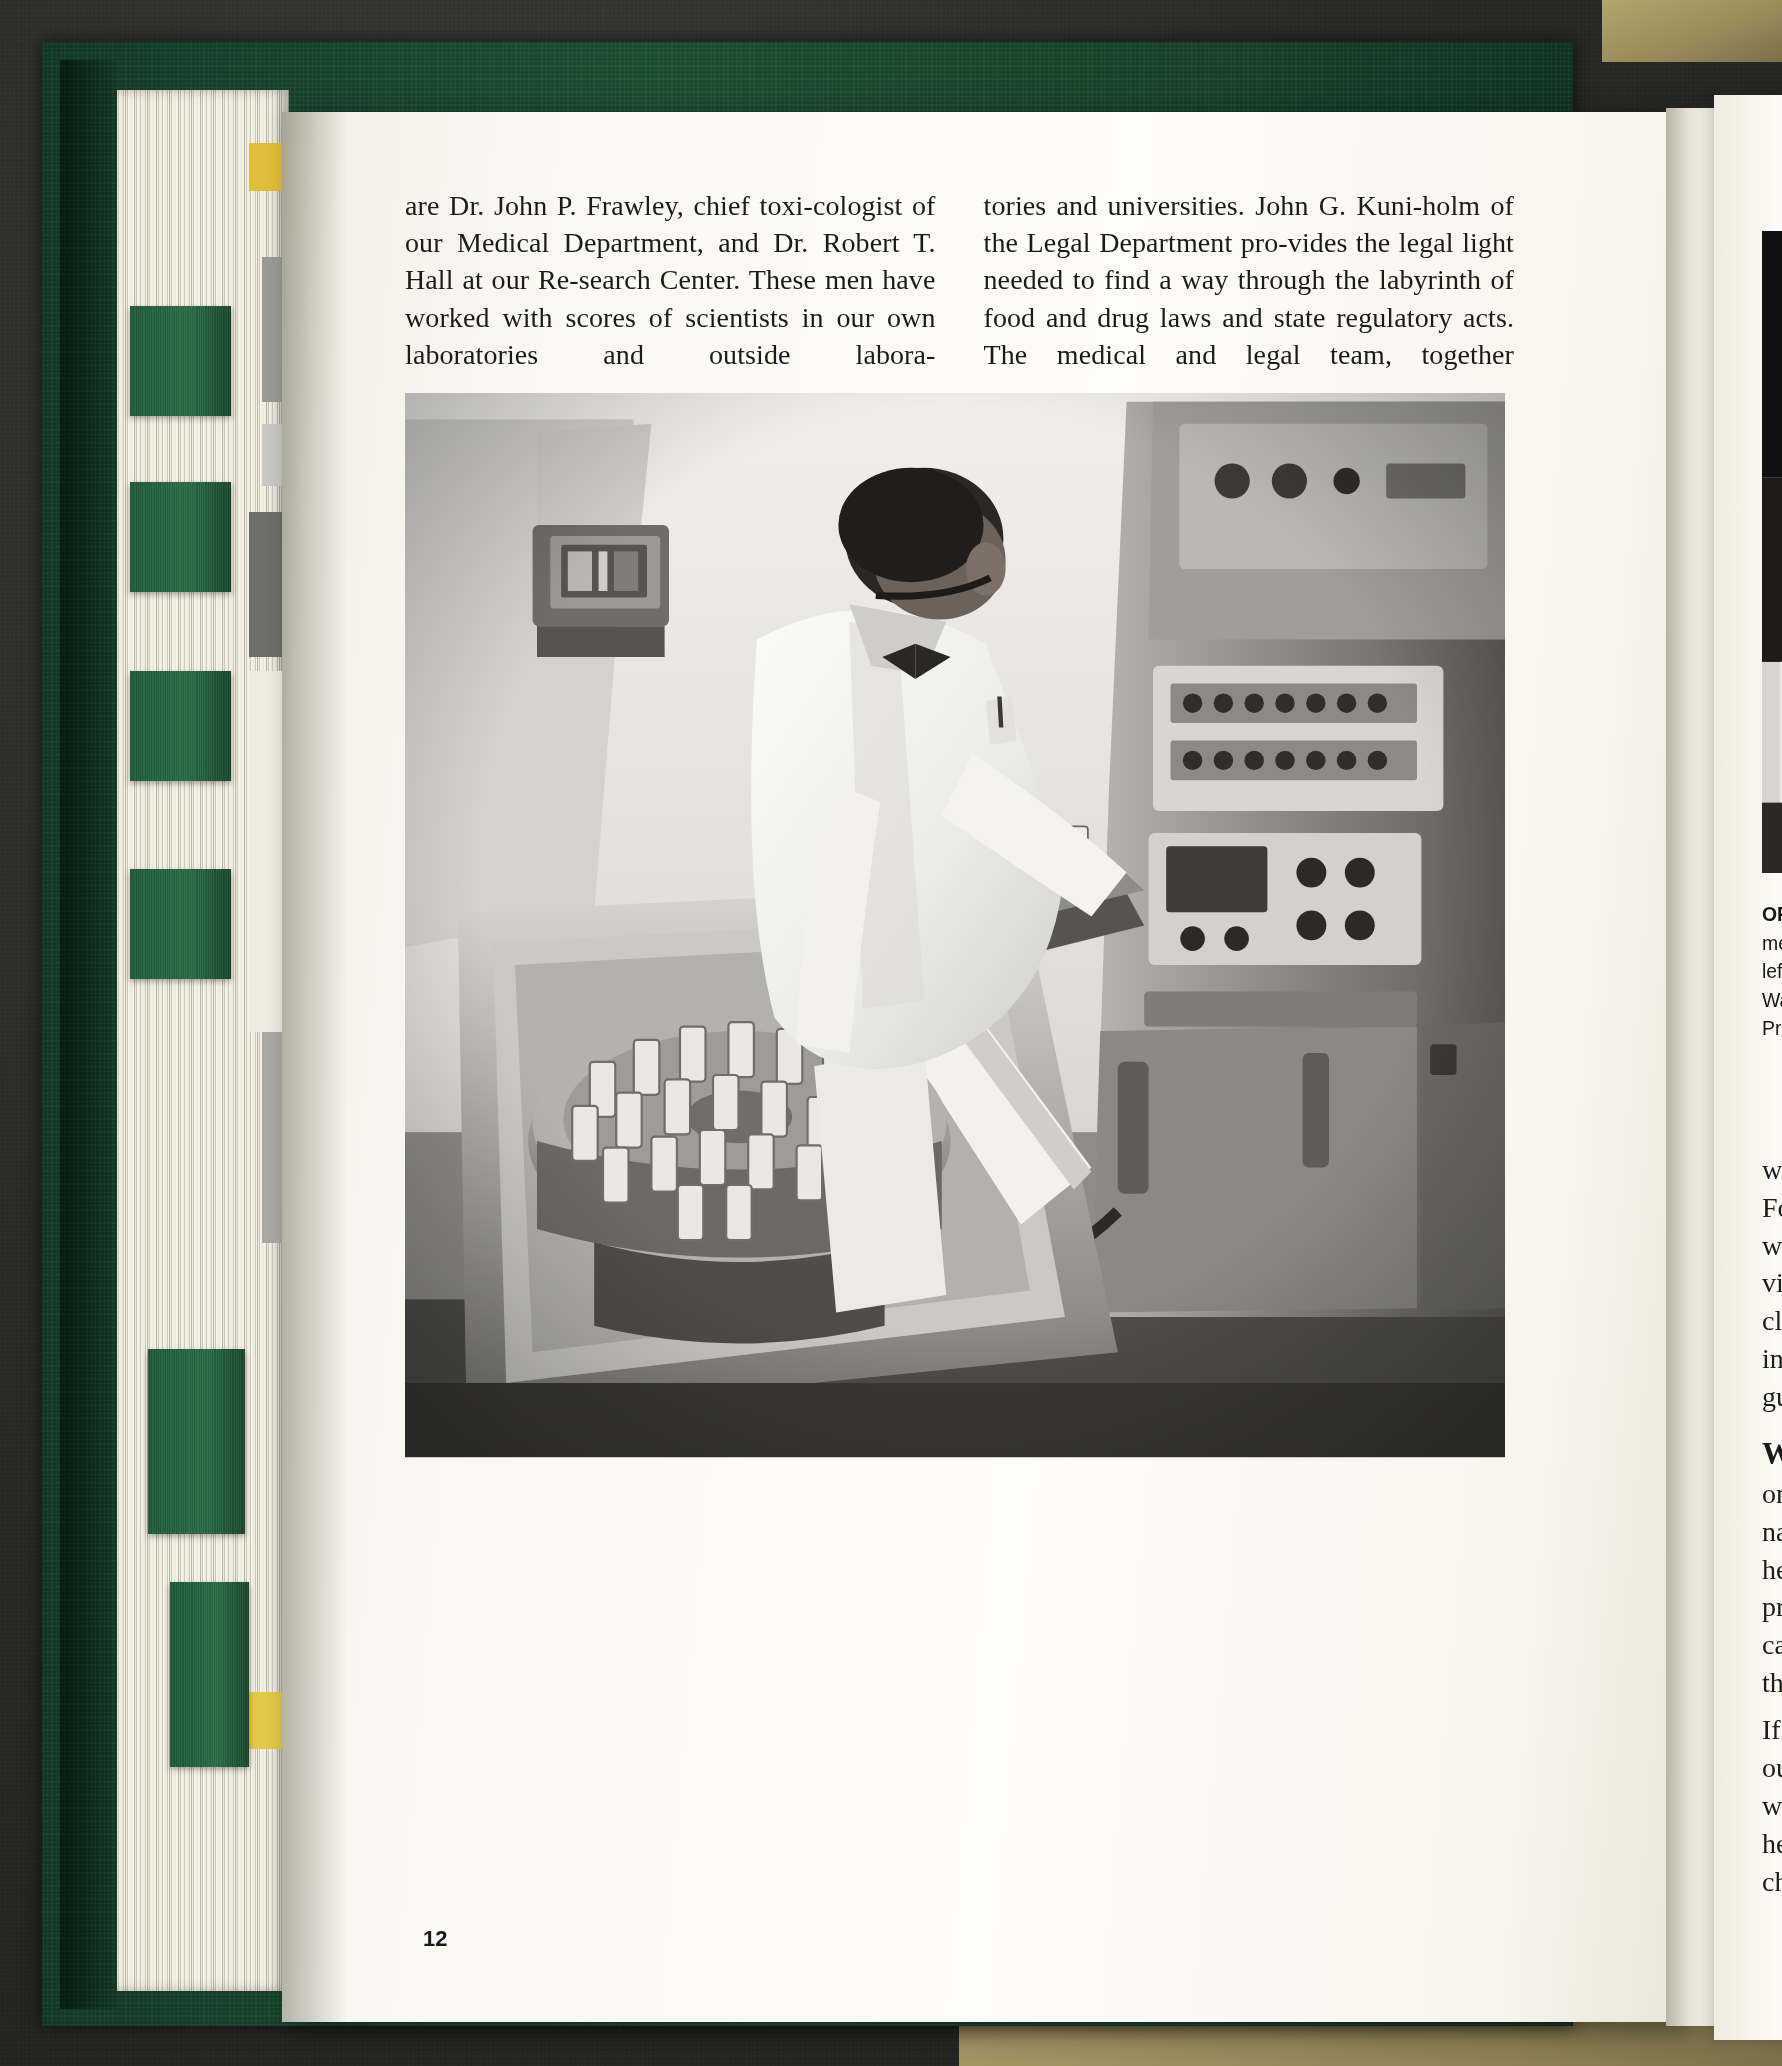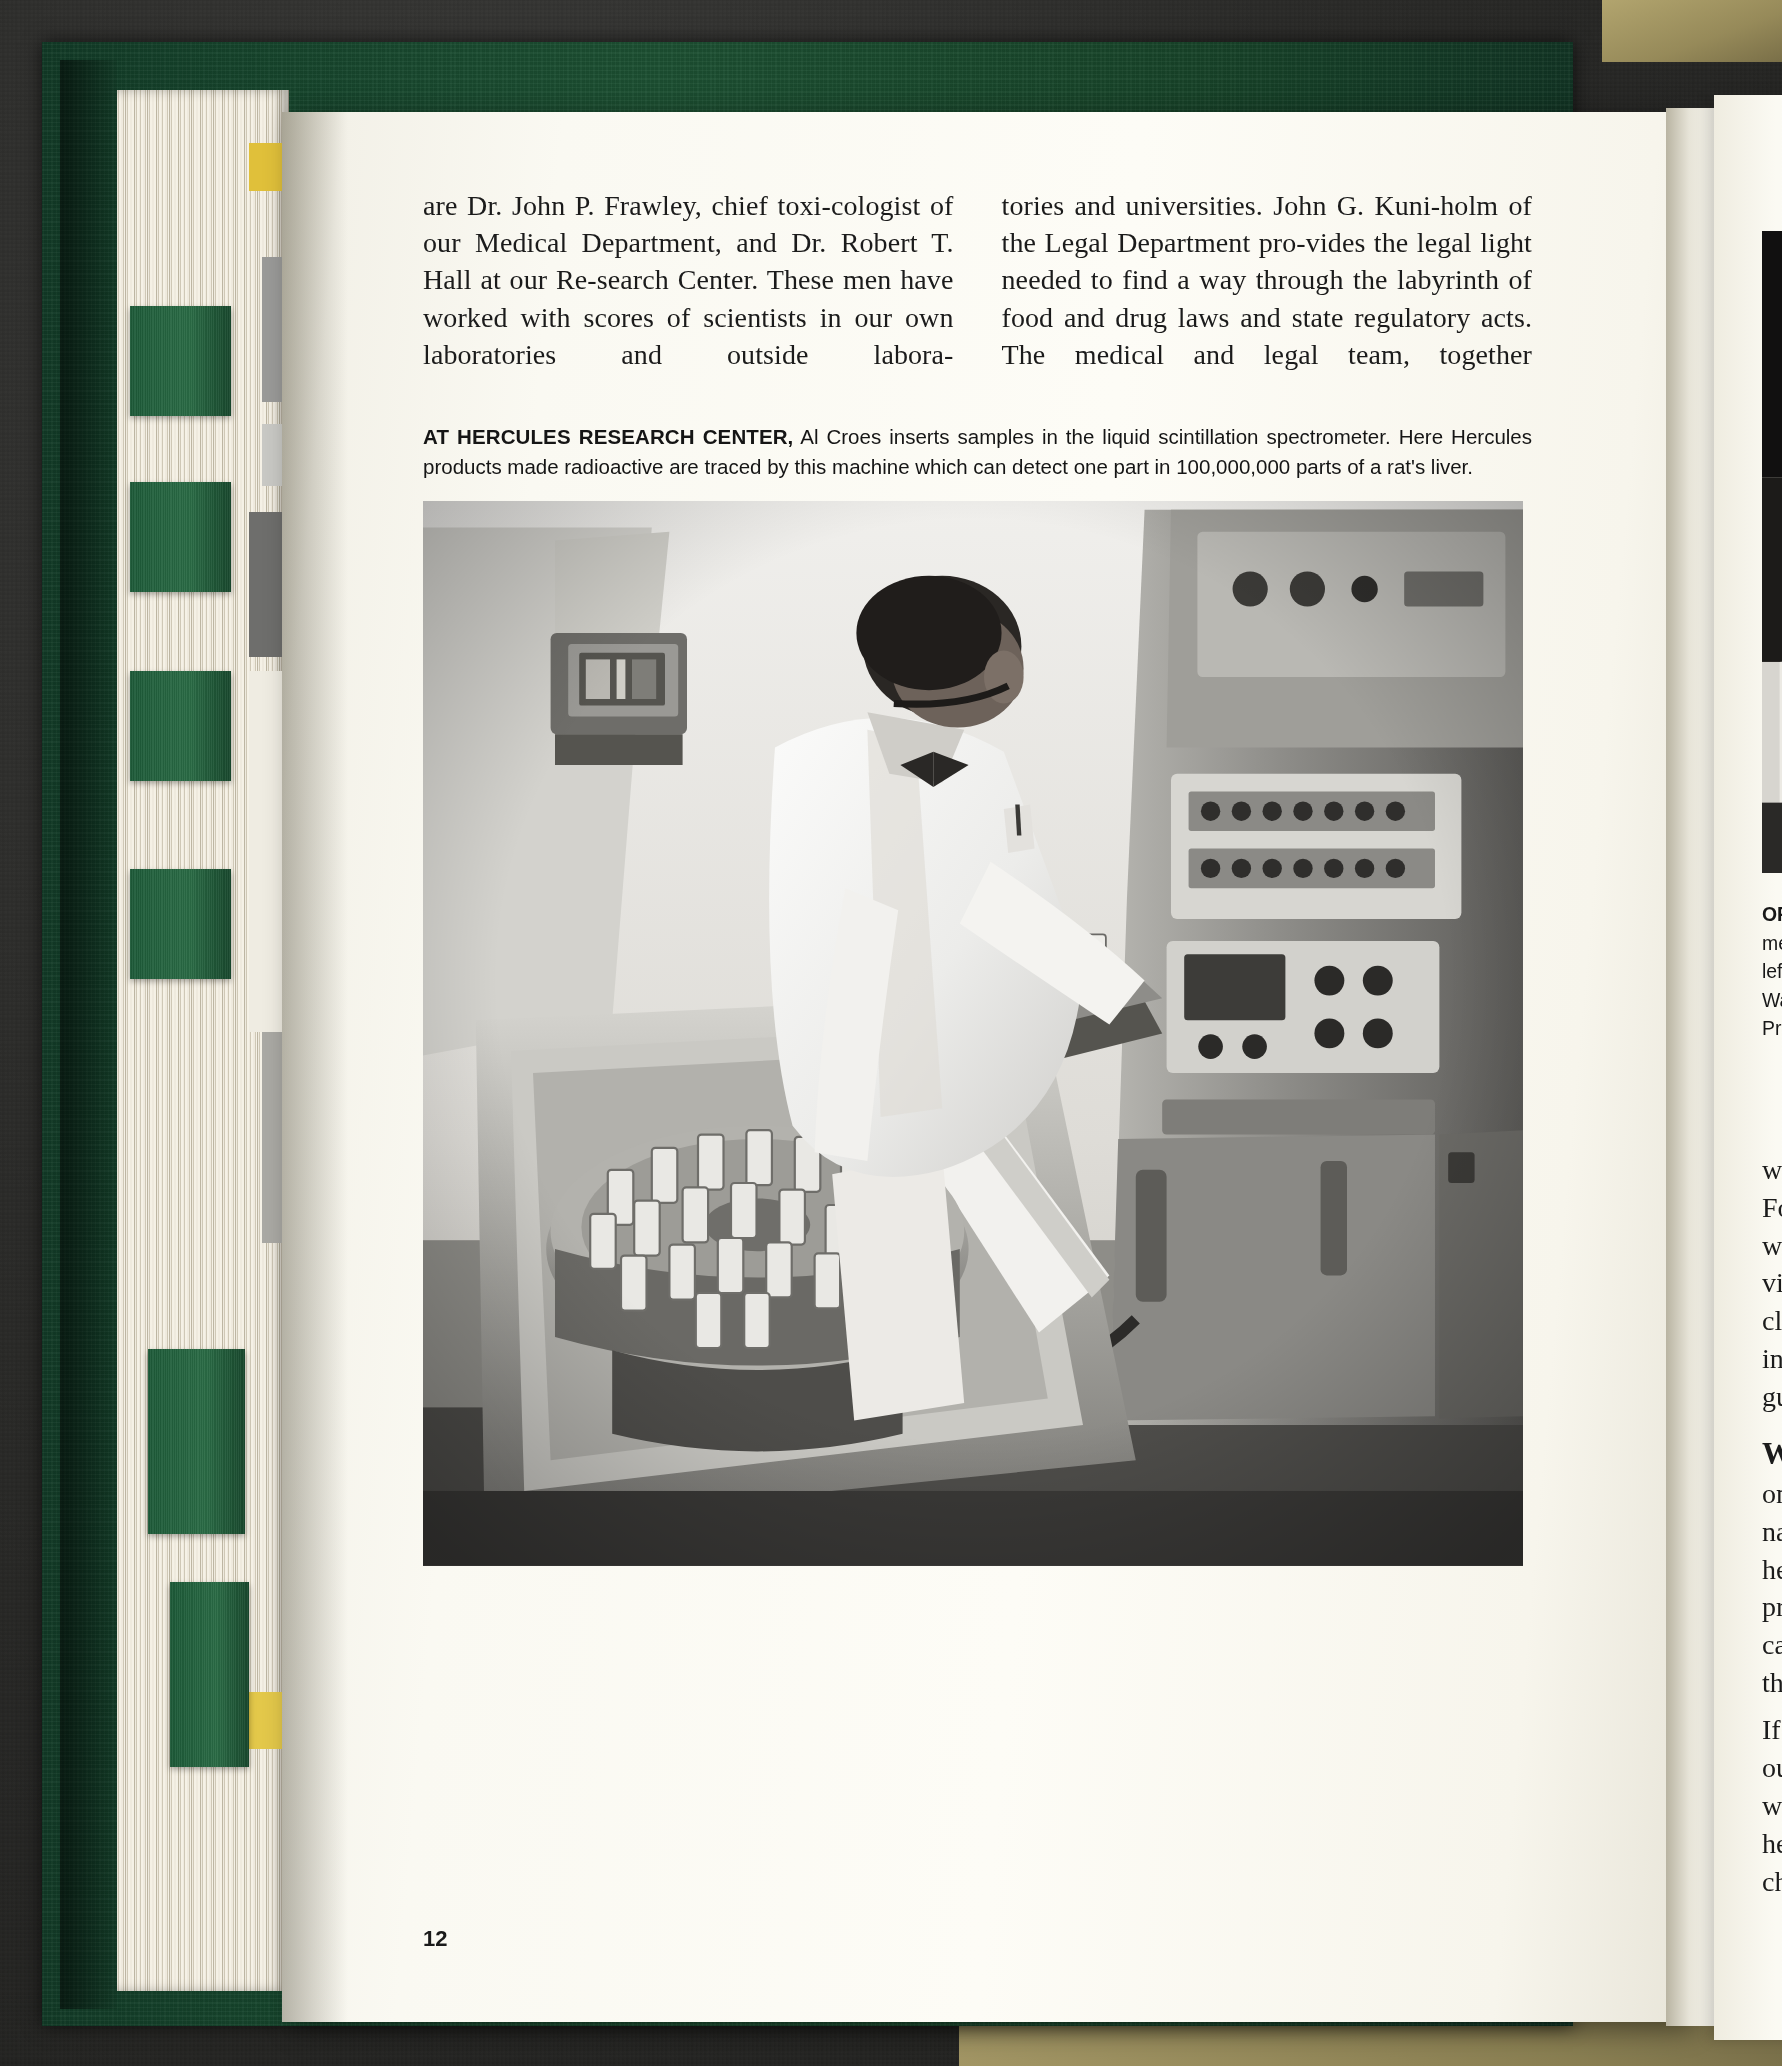--- a/index.html
+++ b/index.html
@@ -124,21 +124,21 @@
     background: linear-gradient(95deg, #e2dfd2 0%, #f3f1e8 4%, #faf9f2 18%, #fdfcf6 55%, #f7f5ec 88%, #e9e6da 100%);
     box-shadow: 12.3px 6.2px 26.4px rgba(0,0,0,0.45);
   }
   .page-left::before {
     content:"";
     position:absolute; left:0; top:0; width: 66px; height: 100%;
     background: linear-gradient(90deg, rgba(60,55,35,0.35), rgba(60,55,35,0.0));
   }
   .page-left-inner {
     position: absolute;
-    left: 141px;
+    left: 123px;
     top: 75px;
     width: 1109px;
     height: 1760px;
   }
 
   
   .cols {
     display: flex;
     gap: 48px;
   }
@@ -286,23 +286,20 @@
 
       <div class="cols">
         <div class="col">
           <p>are Dr. John P. Frawley, chief toxi-cologist of our Medical Department, and Dr. Robert T. Hall at our Re-search Center. These men have worked with scores of scientists in our own laboratories and outside labora-</p>
         </div>
         <div class="col">
           <p>tories and universities. John G. Kuni-holm of the Legal Department pro-vides the legal light needed to find a way through the labyrinth of food and drug laws and state regulatory acts. The medical and legal team, together</p>
         </div>
       </div>
 
-      <div class="caption">
-        <b>AT HERCULES RESEARCH CENTER,</b><span> Al Croes inserts samples in the liquid scintillation spectrometer. Here Hercules products made radioactive are traced by this machine which can detect one part in 100,000,000 parts of a rat's liver.</span>
-      </div>
 
       <div class="photo-wrap">
         <svg class="photo" viewBox="0 0 2500 2420" preserveAspectRatio="none">
           <defs>
             <linearGradient id="wall" x1="0" y1="0" x2="0" y2="1">
               <stop offset="0%" stop-color="#f0efec"></stop>
               <stop offset="60%" stop-color="#dedcd7"></stop>
               <stop offset="100%" stop-color="#c8c6c0"></stop>
             </linearGradient>
             <linearGradient id="coat" x1="0" y1="0" x2="1" y2="1">

